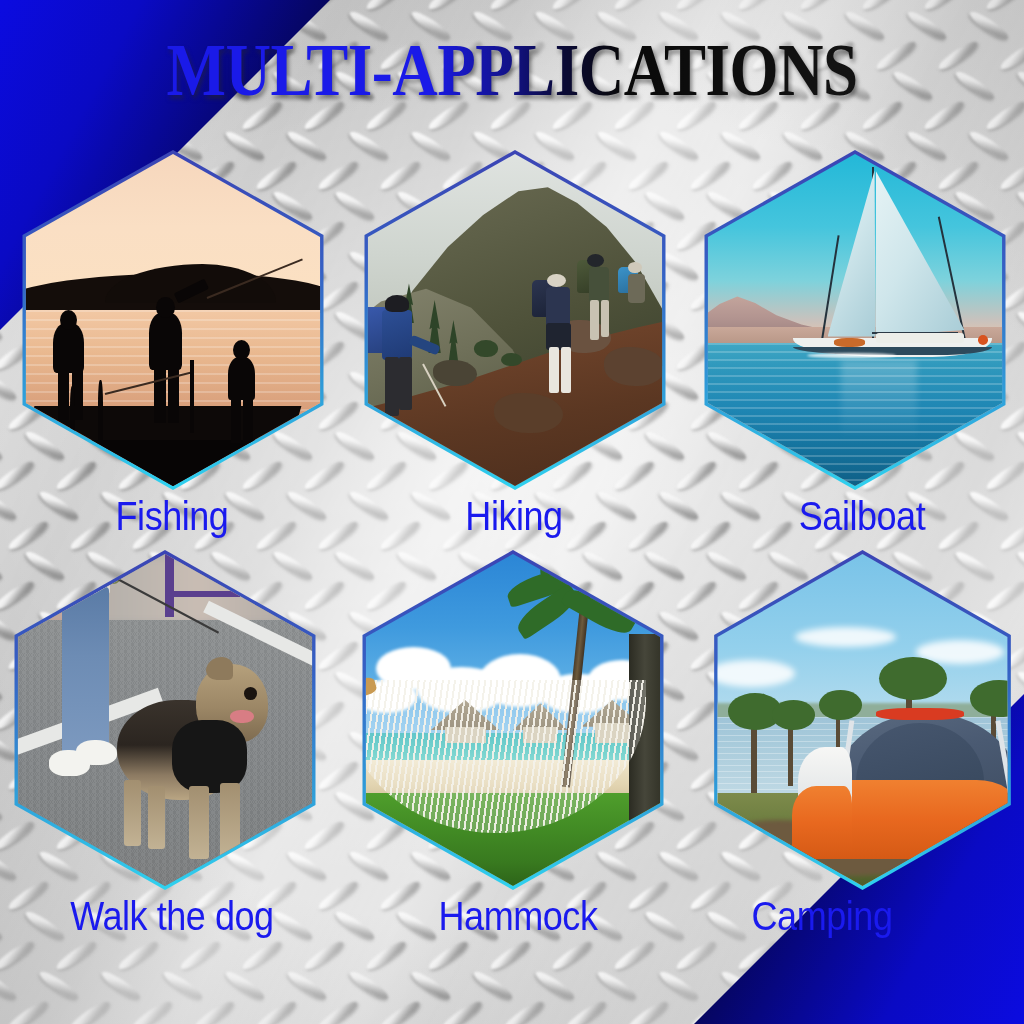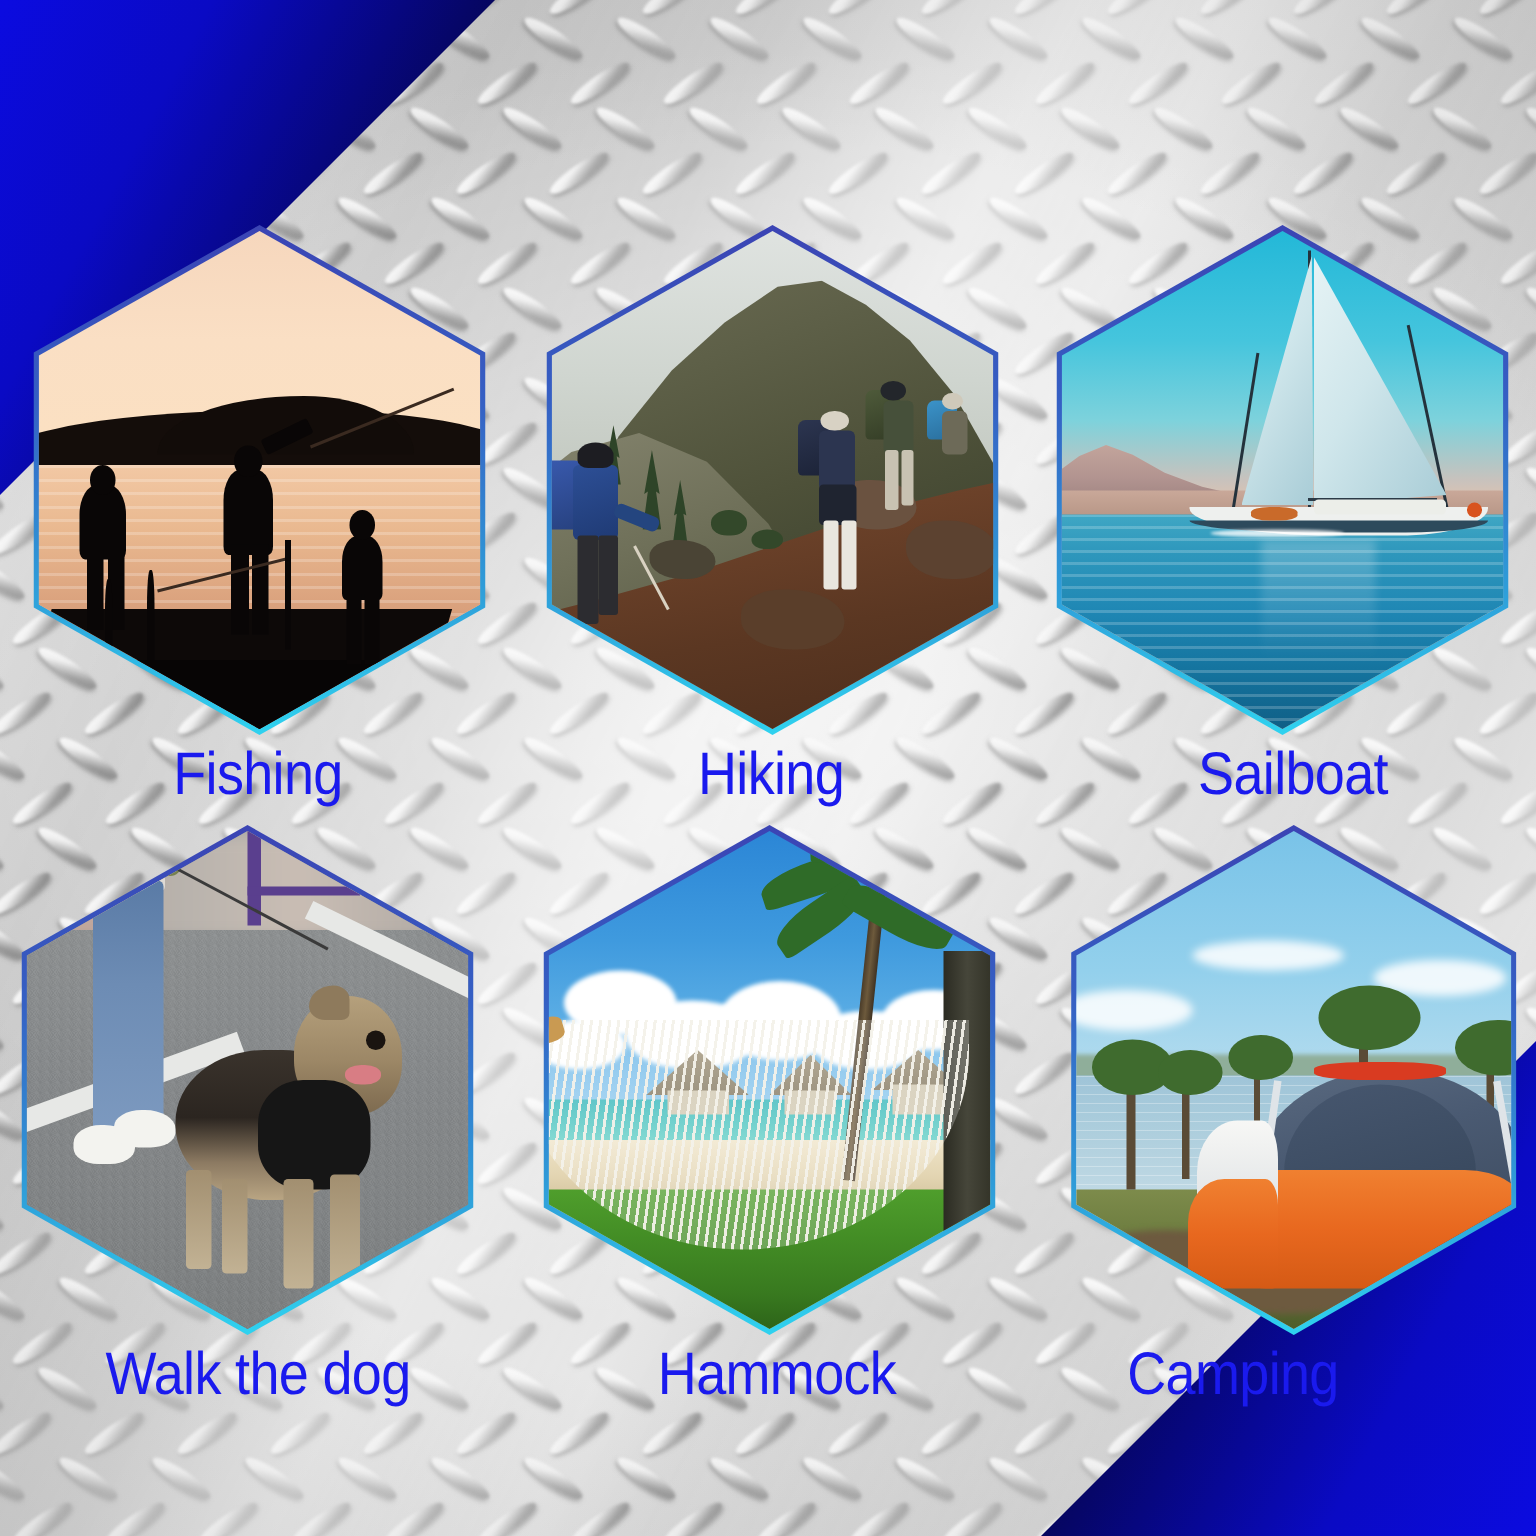--- a/index.html
+++ b/index.html
@@ -791,20 +791,23 @@
         <div class="dash l" style="left:975px;top:1050px"></div>
         <div class="dash l" style="left:1037px;top:1050px"></div>
       </div>
     <div class="plate-veil"></div>
     <div class="plate-shade"></div>
   </div>
 
   <div class="corner corner-tl"></div>
   <div class="corner corner-br"></div>
 
+  <div class="title-wrap">
+    <div class="title">MULTI-APPLICATIONS</div>
+  </div>
 
   <div class="grid" id="grid">
       <div class="cell" style="left:-2px;top:150px;width:350px;height:340px">
         <div class="hex-frame">
           <div class="hex hex-border"></div>
           <div class="hex-inner">
             <div class="scene">
     <div class="fi-sky"></div>
     <div class="fi-ridge"></div>
               <div class="fi-ridge2"></div>

